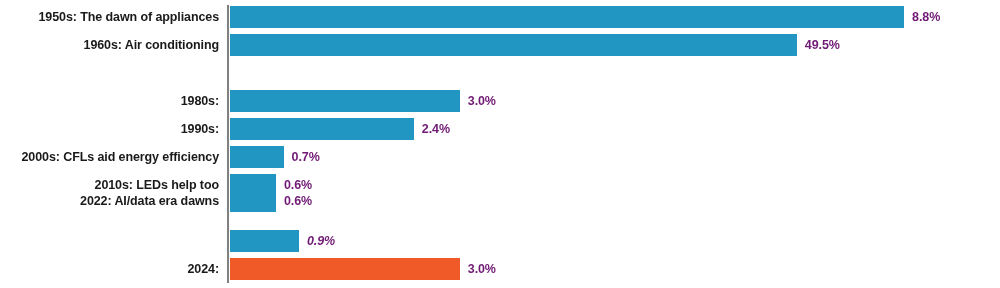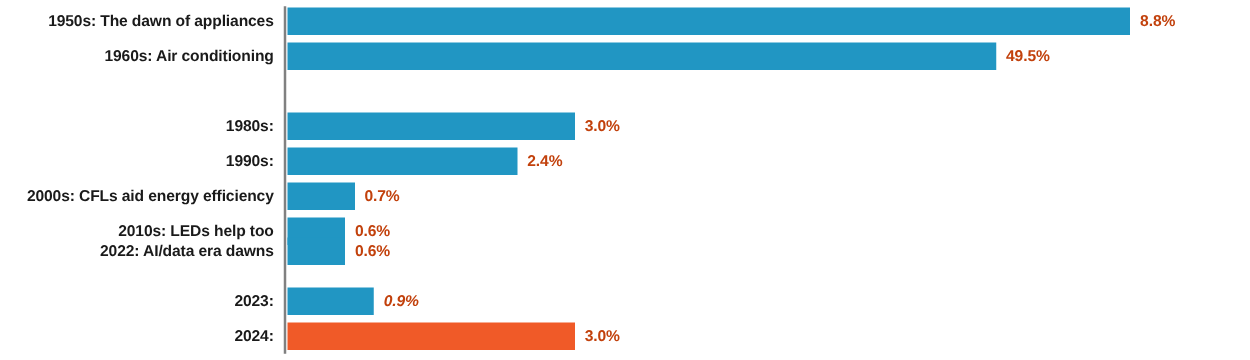--- a/index.html
+++ b/index.html
@@ -65,21 +65,21 @@
   .bar.highlight {
     background: #f05a28;
   }
   .val-label {
     position: absolute;
     top: 0;
     height: 22px;
     line-height: 22px;
     font-size: 12.5px;
     font-weight: bold;
-    color: #c2410c;
+    color: #701a75;
     white-space: nowrap;
     letter-spacing: -0.1px;
   }
 </style>
 </head>
 <body>
 
 <div id="chart-root">
   <div id="plot-area">
     <div class="axis-line"></div>
@@ -112,21 +112,20 @@
         <div class="cat-label">2010s: LEDs help too</div>
         <div class="bar" title="2010s: LEDs help too 0.6%" style="width: 45.96px; background: rgb(33, 150, 195);"></div>
         <div class="val-label" style="left: 267.96px;">0.6%</div>
       </div>
       <div class="bar-row" style="top: 190px;">
         <div class="cat-label">2022: AI/data era dawns</div>
         <div class="bar" title="2022: AI/data era dawns 0.6%" style="width: 45.96px; background: rgb(33, 150, 195);"></div>
         <div class="val-label" style="left: 267.96px;">0.6%</div>
       </div>
       <div class="bar-row" style="top: 230px;">
-        <div class="cat-label">2023:</div>
         <div class="bar" title="2023: 0.9%" style="width: 68.94px; background: rgb(33, 150, 195);"></div>
         <div class="val-label" style="left: 290.94px; font-style: italic;">0.9%</div>
       </div>
       <div class="bar-row" style="top: 258px;">
         <div class="cat-label">2024:</div>
         <div class="bar highlight" title="2024: 3.0%" style="width: 229.8px; background: rgb(240, 90, 40);"></div>
         <div class="val-label" style="left: 451.8px;">3.0%</div>
       </div>
     </div>
 </div>

